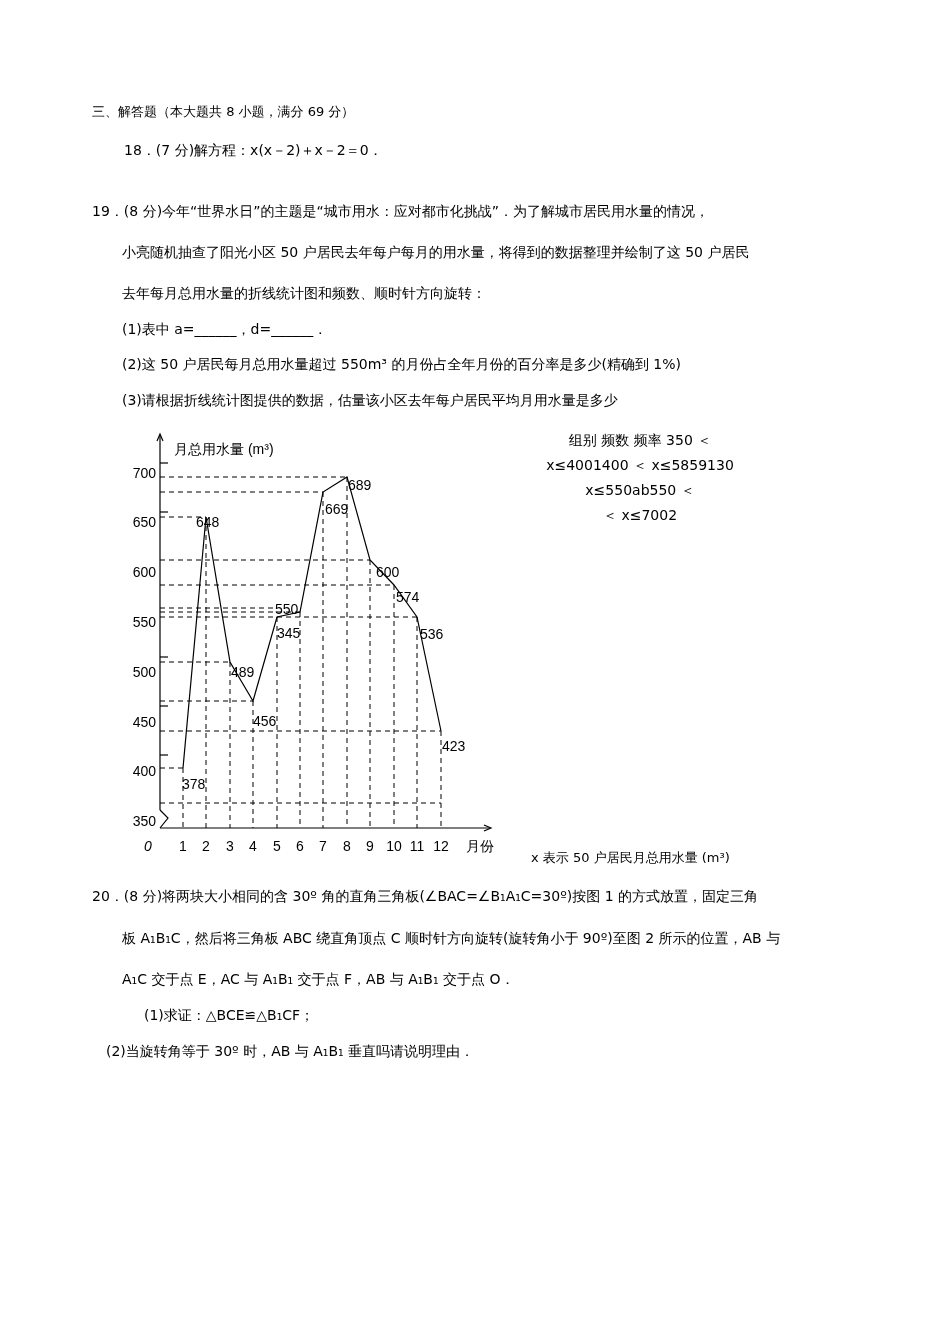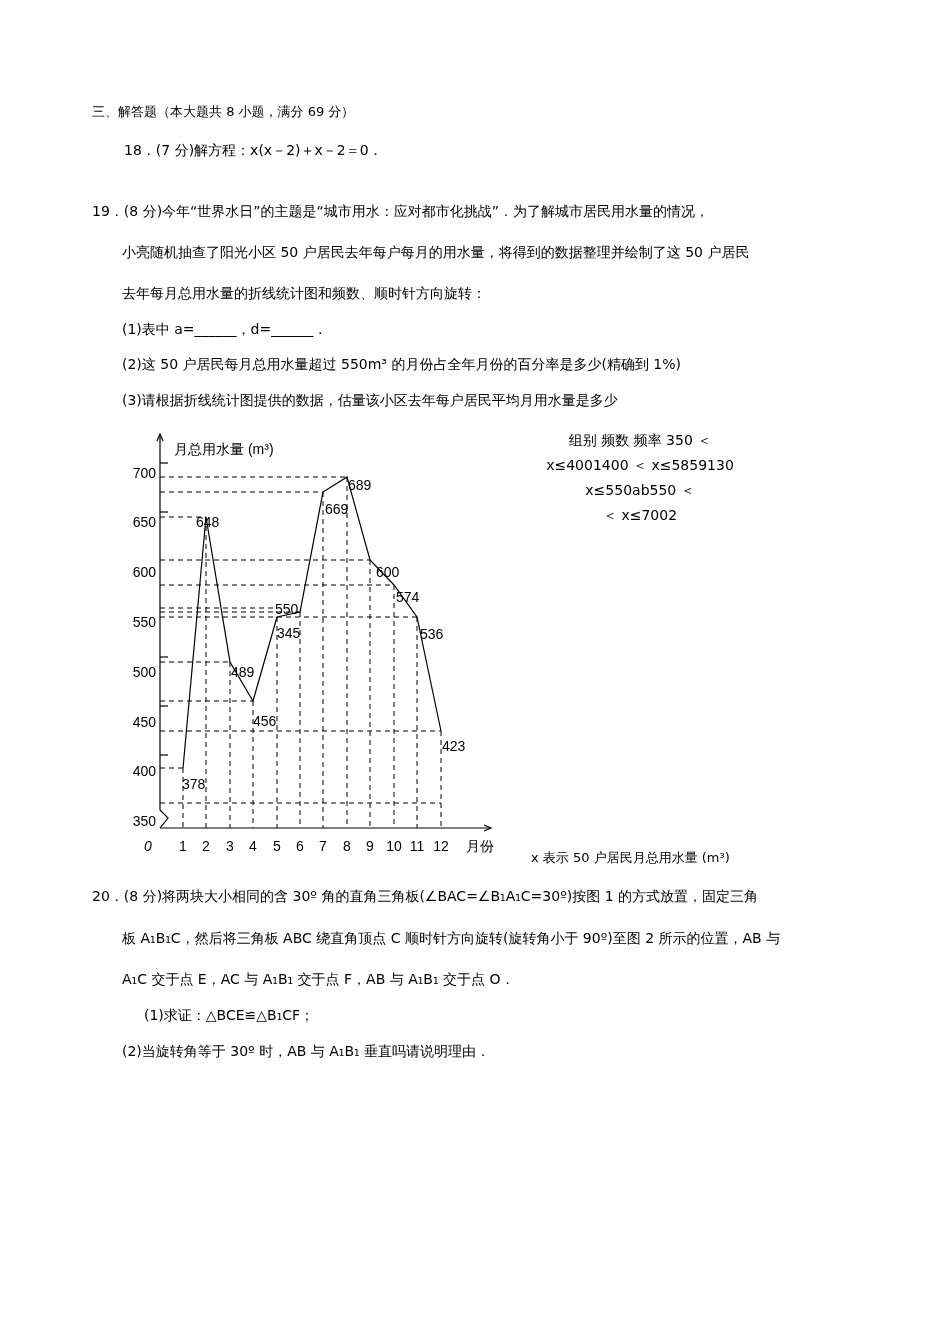--- a/index.html
+++ b/index.html
@@ -125,13 +125,13 @@
   <div>x≤550ab550 ＜</div>
   <div>＜ x≤7002</div>
 </div>
 
 <div class="t" style="left:531px;top:849px;font-size:13px;">x 表示 50 户居民月总用水量 (m³)</div>
 
 <div class="t" style="left:92px;top:887px;">20．(8 分)将两块大小相同的含 30º 角的直角三角板(∠BAC=∠B₁A₁C=30º)按图 1 的方式放置，固定三角</div>
 <div class="t" style="left:122px;top:929px;">板 A₁B₁C，然后将三角板 ABC 绕直角顶点 C 顺时针方向旋转(旋转角小于 90º)至图 2 所示的位置，AB 与</div>
 <div class="t" style="left:122px;top:970px;">A₁C 交于点 E，AC 与 A₁B₁ 交于点 F，AB 与 A₁B₁ 交于点 O．</div>
 <div class="t" style="left:136px;top:1006px;margin-left:8px;">(1)求证：△BCE≌△B₁CF；</div>
-<div class="t" style="left:122px;top:1042px;">(2)当旋转角等于 30º 时，AB 与 A₁B₁ 垂直吗请说明理由．</div>
+<div class="t" style="left:106px;top:1042px;">(2)当旋转角等于 30º 时，AB 与 A₁B₁ 垂直吗请说明理由．</div>
 
 </body></html>

